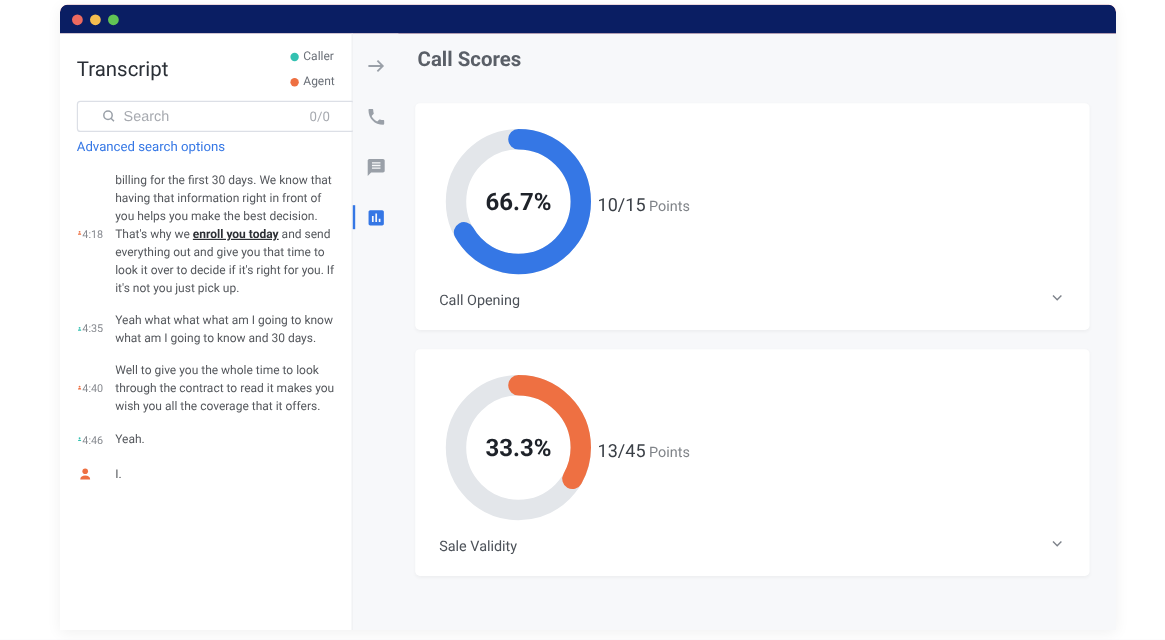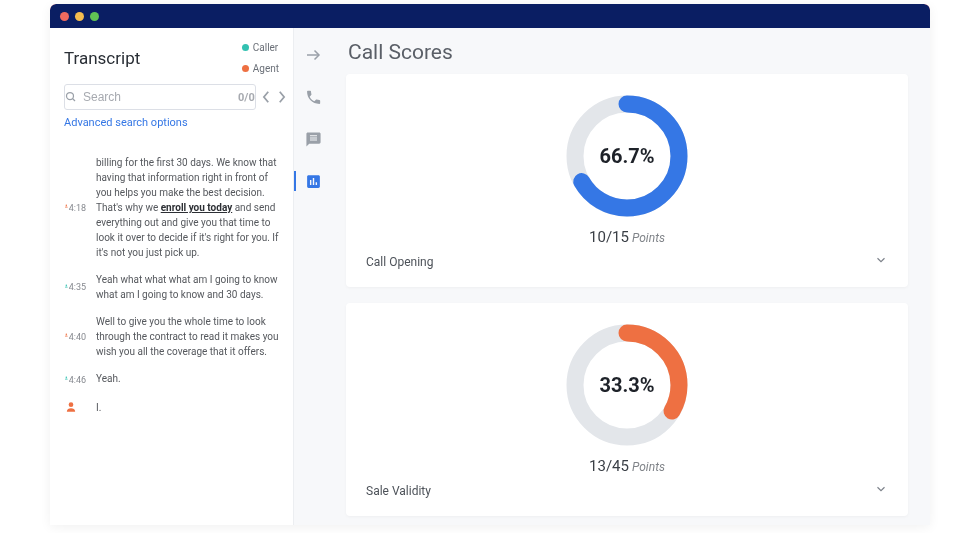--- a/index.html
+++ b/index.html
@@ -68,41 +68,41 @@
   .caller-dot { background: #33c1b1; }
   .agent-dot { background: #ee7042; }
 
   .search-row { display: flex; align-items: center; gap: 6px; margin-bottom: 6px; }
   .search-box {
     flex: 1;
     border: 1px solid #dcdfe6;
     border-radius: 3px;
     display: flex;
     align-items: center;
-    padding: 4px 0;
+    padding: 4px 20px;
     height: 26px;
     font-size: 12px;
     color: #a7aab0;
   }
   .search-box svg { flex-shrink: 0; margin-right: 6px; }
   .search-input {
     flex: 1;
     border: none;
     outline: none;
     font-size: 12px;
     color: #555;
     background: transparent;
   }
   .search-input::placeholder { color: #a7aab0; }
-  .search-count { font-size: 11px; color: #a7aab0; font-weight: bold; }
+  .search-count { font-size: 11px; color: #a7aab0; }
   .chev-btn {
     width: 18px; height: 26px; display:flex; align-items:center; justify-content:center;
     color: #9aa0a8; cursor:pointer;
   }
-  .adv-link { font-size: 11px; color: #3577e5; cursor: pointer; margin-bottom: 20px; }
+  .adv-link { font-size: 11px; color: #3577e5; cursor: pointer; margin-bottom: 8px; }
 
   .transcript-list {
     flex: 1;
     overflow: hidden;
     position: relative;
   }
   .msg {
     display: flex;
     padding: 6px 0;
     gap: 10px;
@@ -133,38 +133,38 @@
   }
 
   
   .main {
     flex: 1;
     padding: 12px 22px 0 14px;
     overflow: hidden;
     display: flex;
     flex-direction: column;
   }
-  .main-title { font-size: 21px; color:#5a5f67; font-weight:400; margin-bottom: 10px; margin-left: 2px; }
+  .main-title { font-size: 17px; color:#5a5f67; font-weight:700; margin-bottom: 26px; margin-left: 2px; }
   .card {
     background:#fff;
     border-radius:4px;
     box-shadow: 0 1px 3px rgba(0,0,0,0.04);
     padding: 16px 20px;
     margin-bottom: 16px;
     position:relative;
   }
-  .donut-wrap { display:flex; flex-direction:column; align-items:center; }
+  .donut-wrap { display:flex; flex-direction:row; align-items:center; }
   .donut { position:relative; width:132px; height:132px; }
   .donut svg { width:132px; height:132px; transform: rotate(-90deg); }
   .donut-center {
     position:absolute; inset:0; display:flex; align-items:center; justify-content:center;
     font-size:20px; font-weight:700; color:#1e2229;
   }
   .points-row { margin-top:6px; color:#3a3f46; font-size:15px;}
-  .points-row .pts-word { font-size:12px; color:#808489; margin-left:3px;font-style:italic; }
+  .points-row .pts-word { font-size:12px; color:#808489; margin-left:3px; }
   .card-footer {
     display:flex; align-items:center; justify-content:space-between;
     margin-top: 6px;
   }
   .card-label { font-size:12px; color:#4d5259; }
   .chevron-down { color:#7d828a; }
 </style>
 </head>
 <body>
 

